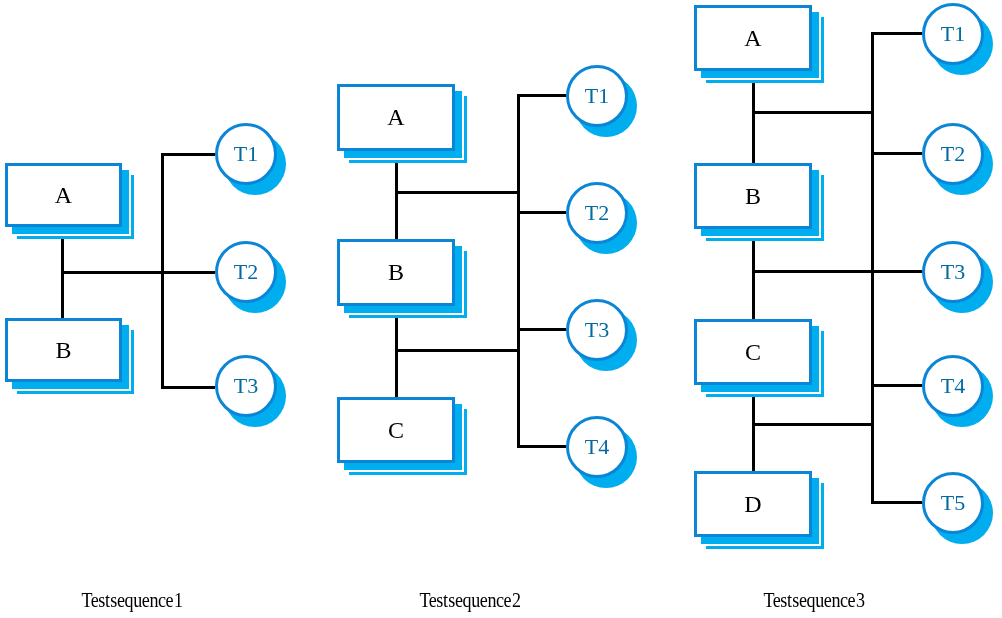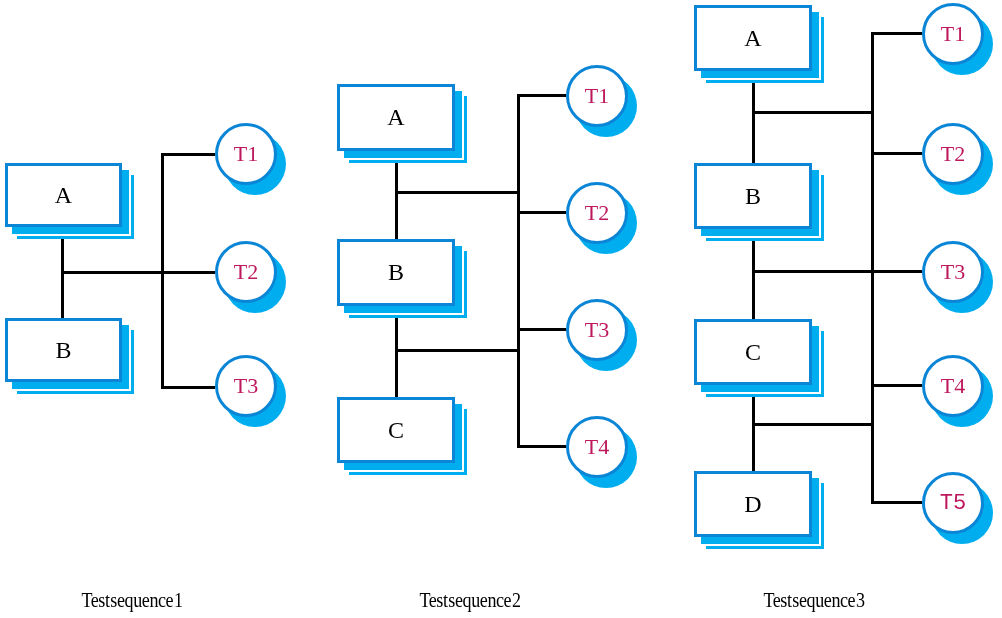--- a/index.html
+++ b/index.html
@@ -33,21 +33,21 @@
     width: 62px;
     height: 62px;
     border-radius: 50%;
     background: #ffffff;
     border: 3px solid #0b86d7;
     box-shadow: 9px 10px 0 0 #00aeef;
     display: flex;
     align-items: center;
     justify-content: center;
     font-size: 22px;
-    color: #be185d;
+    color: #0369a1;
   }
   .hline {
     position: absolute;
     height: 3px;
     background: #000000;
   }
   .vline {
     position: absolute;
     width: 3px;
     background: #000000;
@@ -168,20 +168,20 @@
     </div>
     <div class="circle" style="left:922px; top:123px;">
       <span>T2</span>
     </div>
     <div class="circle" style="left:922px; top:241px;">
       <span>T3</span>
     </div>
     <div class="circle" style="left:922px; top:355px;">
       <span>T4</span>
     </div>
-    <div class="circle" style="left:922px; top:472px;font-family:Liberation Mono, monospace;">
+    <div class="circle" style="left:922px; top:472px;">
       <span>T5</span>
     </div>
 
     <div class="caption" style="left:719px; top:587px;">Test sequence 3</div>
   </div>
 
 </div>
 
 </body></html>

